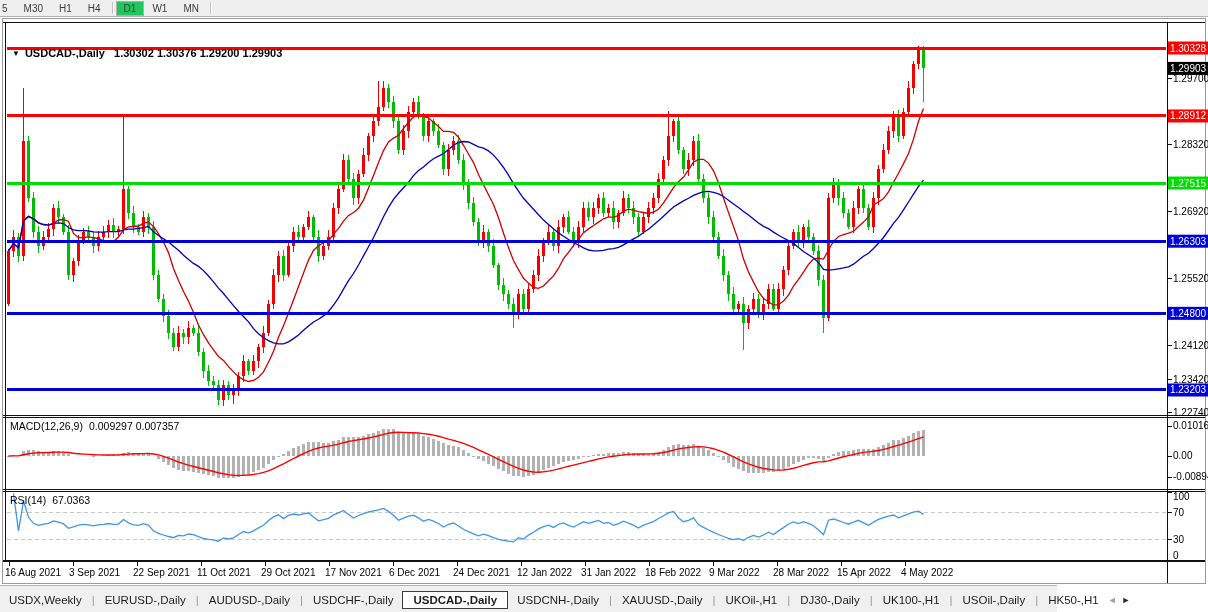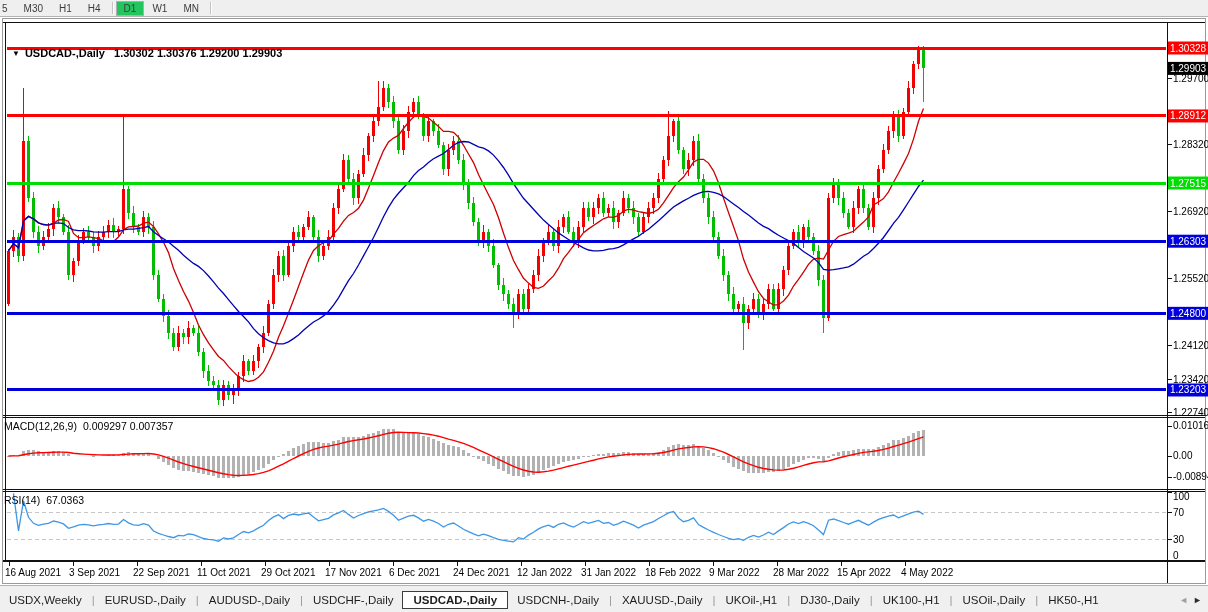--- a/index.html
+++ b/index.html
@@ -10,26 +10,26 @@
   .toolbar{position:absolute;left:0;top:0;width:1208px;height:16px;background:#efefef;
            border-bottom:1px solid #b3b3b3;display:flex;align-items:center;z-index:5;}
   .tf-btn{font-size:10px;color:#3c3c3c;padding:1px 8px;line-height:13px;cursor:default;}
   .tf-btn.first{padding-left:2px;}
   .tf-btn.active{background:#22c55e;border:1px solid #aeaeae;padding:0 7px;}
   .tf-sep{width:1px;height:12px;background:#c2c2c2;margin:0 3px;box-shadow:1px 0 0 #ffffff;}
   
   .chart-title{position:absolute;left:12px;top:27px;font-size:11px;font-weight:bold;color:#000;
                z-index:4;letter-spacing:0px;margin-top:20px;}
   .chart-title .arr{font-size:8px;position:relative;top:-1px;margin-right:5px;}
-  .ind-label{position:absolute;left:4px;font-size:10.5px;color:#000;z-index:4;}
+  .ind-label{position:absolute;left:10px;font-size:10.5px;color:#000;z-index:4;}
   #macd-label{top:420px;}
   #rsi-label{top:494px;}
   .ind-label b{font-weight:normal;margin-left:6px;}
   
-  .tabbar{position:absolute;left:0;top:585px;width:1208px;height:27px;background:#f0f0f0;
+  .tabbar{position:absolute;left:0;top:585px;width:1057px;height:27px;background:#f0f0f0;
           border-top:1px solid #b3b3b3;display:flex;align-items:center;z-index:5;font-size:11.5px;color:#1d1d1d;}
   .tab{padding:3px 9px;white-space:nowrap;cursor:default;}
   .tab.active{background:#ffffff;border:1px solid #3c3c3c;font-weight:bold;padding:2px 10px;}
   .tab-sep{color:#9a9a9a;padding:0 1px;}
   .tab-scroll{margin-left:auto;margin-right:6px;display:flex;gap:5px;font-size:9px;}
   .tab-scroll .larr{color:#9f9f9f;}
   .tab-scroll .rarr{color:#2b2b2b;}
   #chart-root{position:absolute;left:0;top:0;z-index:1;}
 </style>
 </head>

